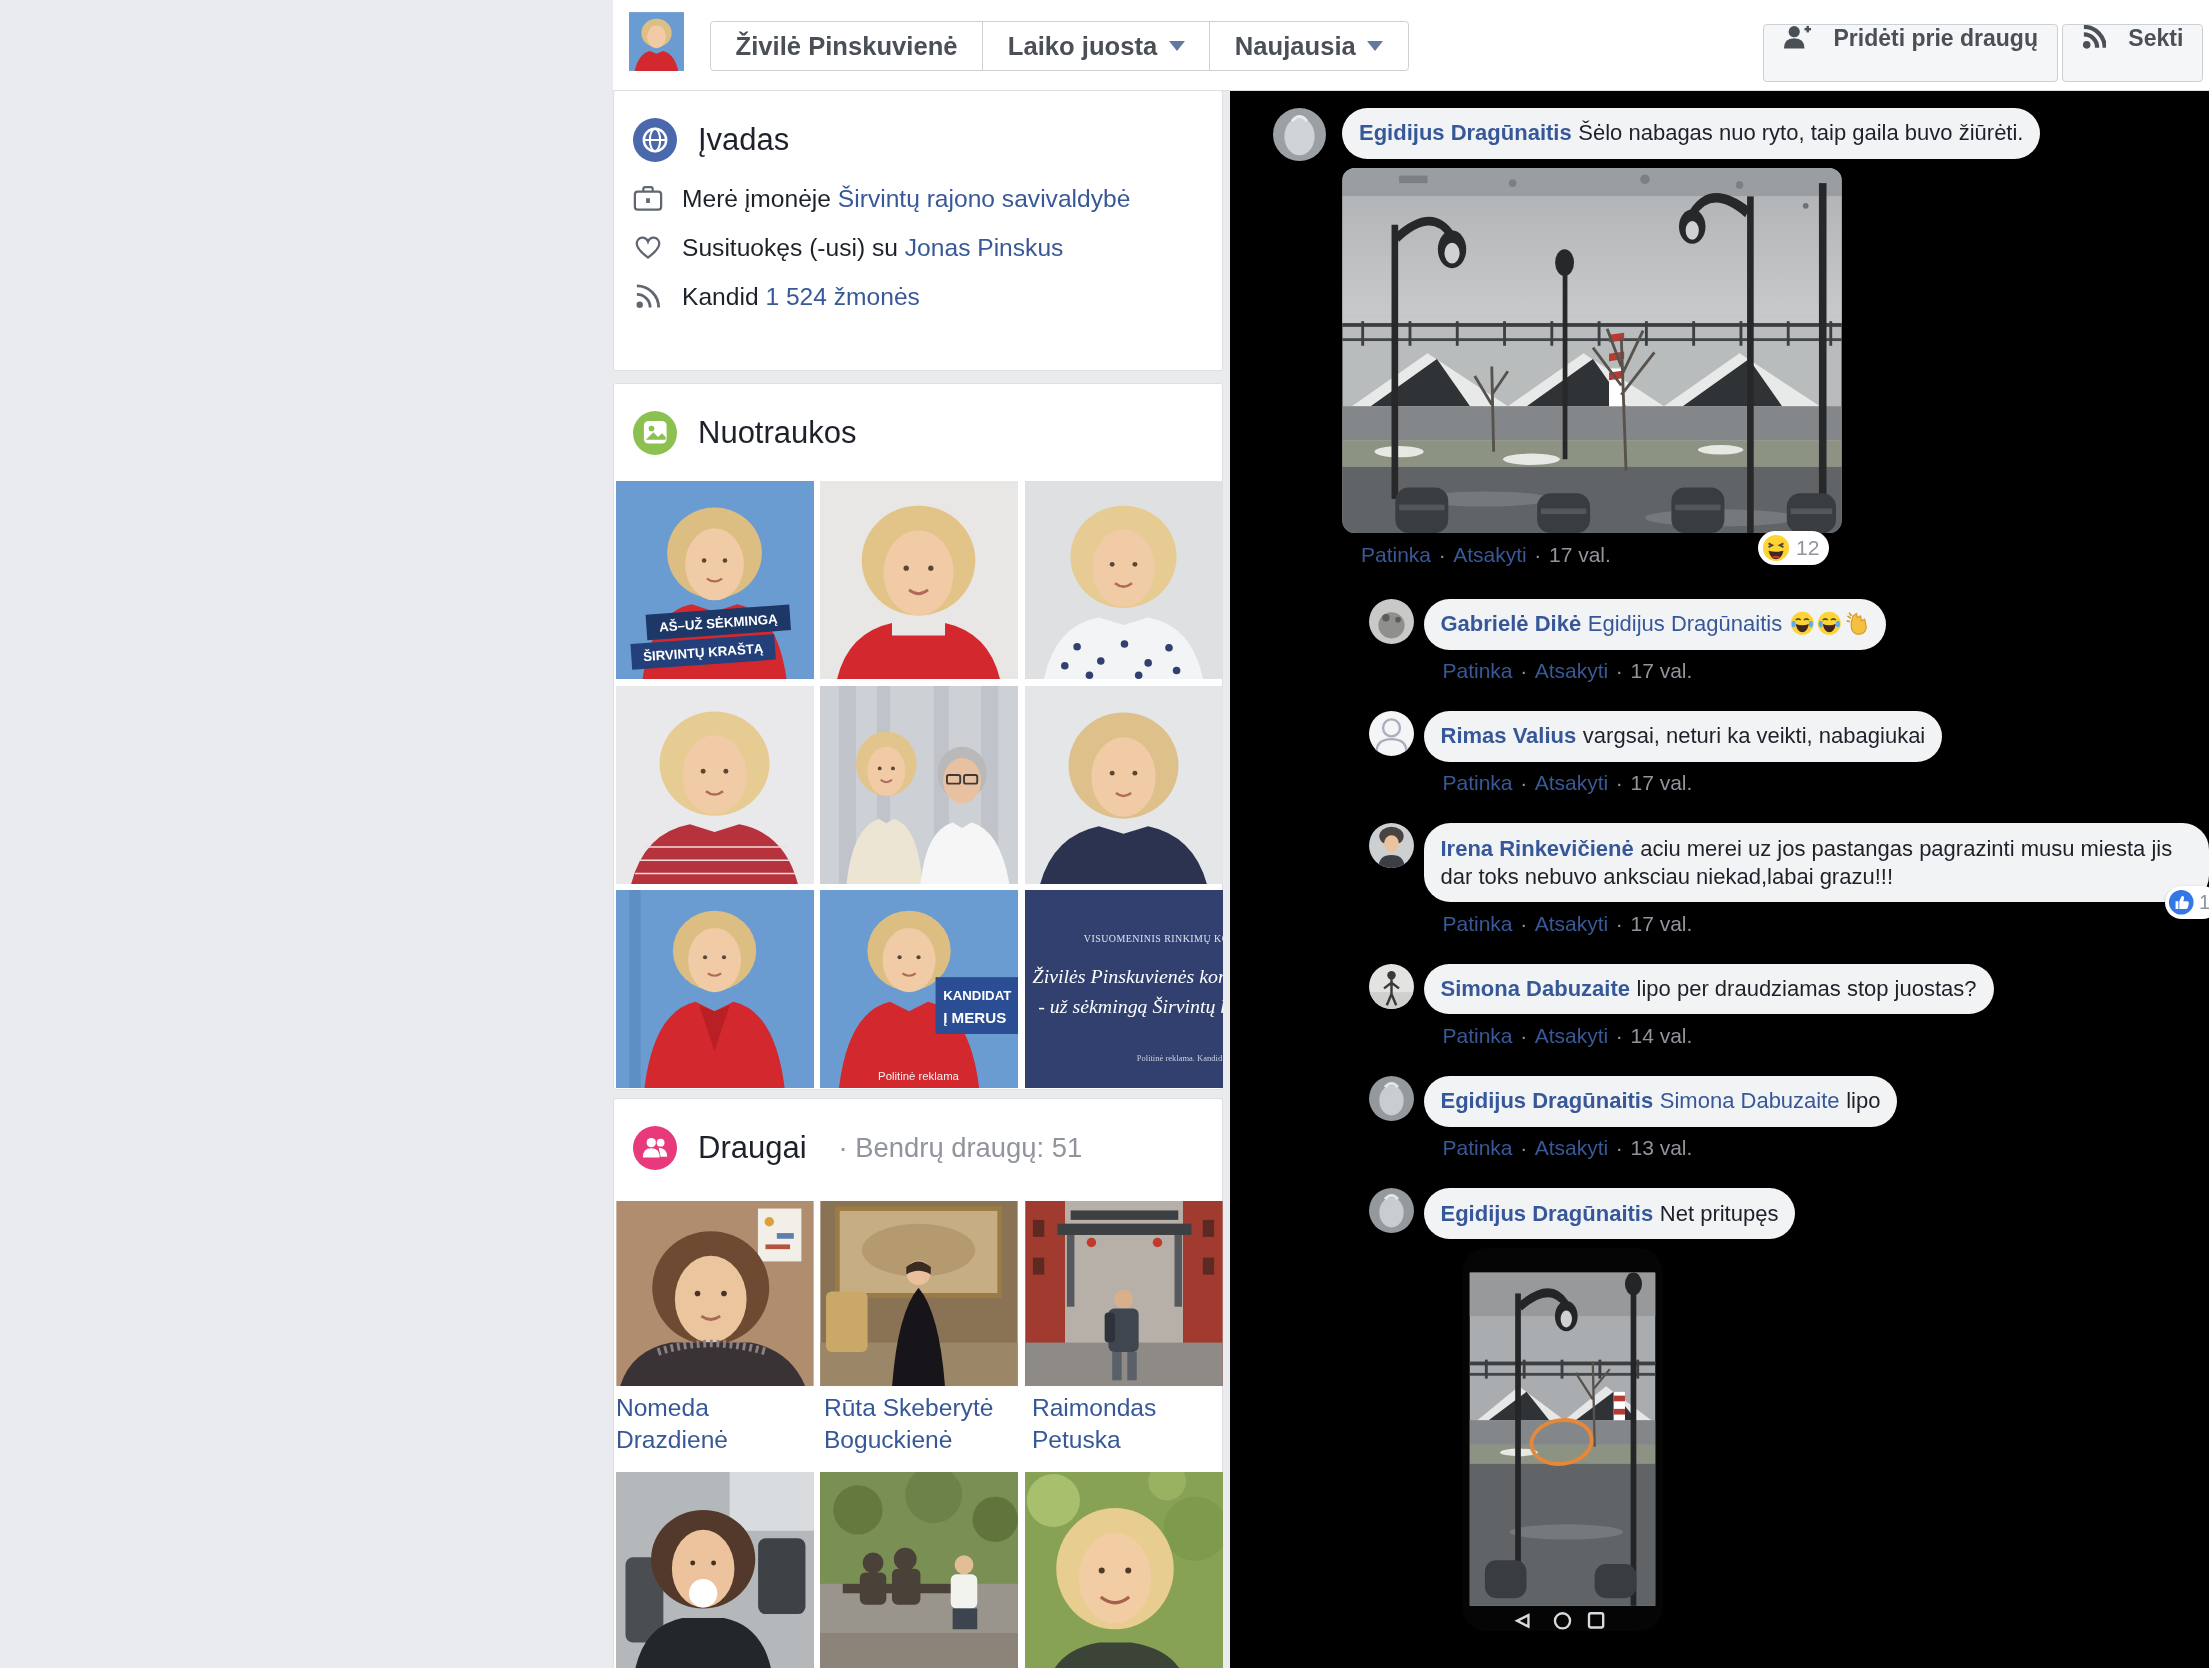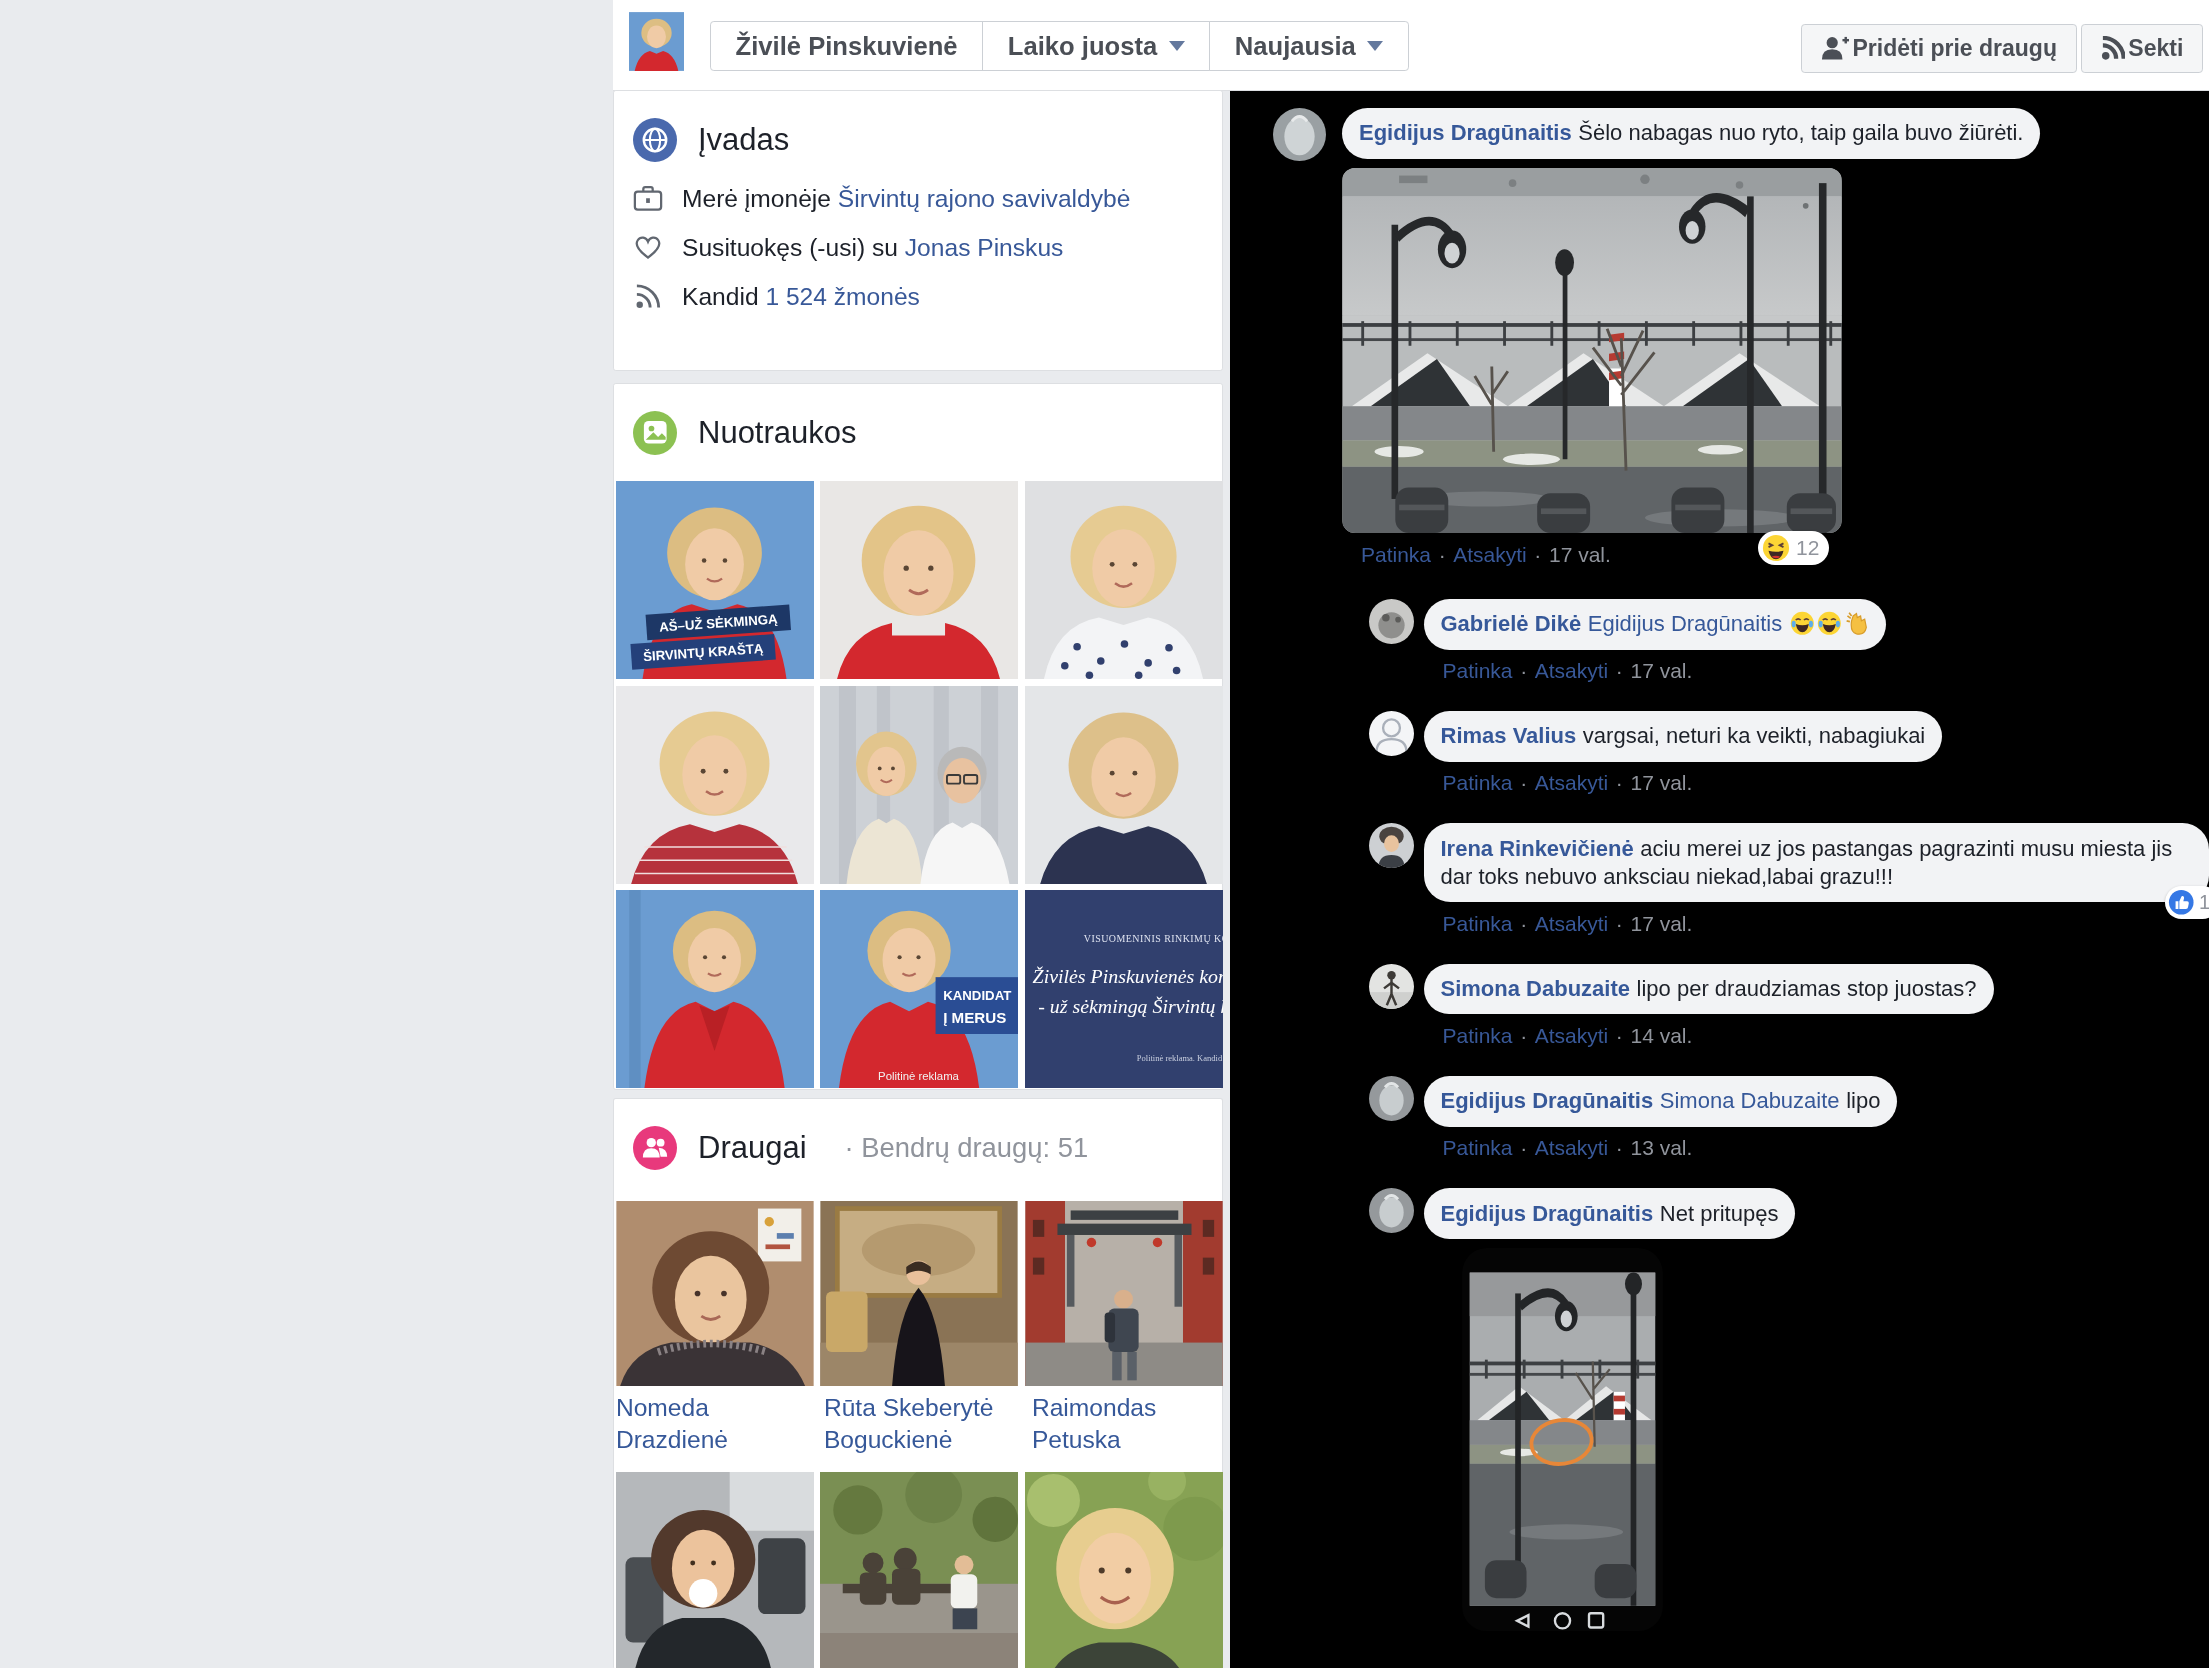--- a/index.html
+++ b/index.html
@@ -15,30 +15,30 @@
   .topbar{left:613px;top:0;width:1596px;height:90px;background:#fff;border-bottom:0.9px solid #dddfe2;}
   .topbar .mini-avatar{position:absolute;left:16px;top:12.3px;width:55px;height:59px;overflow:hidden;}
   .tabs{position:absolute;left:97px;top:21px;display:flex;}
   .tab{height:48px;display:flex;align-items:center;gap:11.4px;padding:0 24.6px;
        background:#fff;border:0.9px solid #ccd0d5;margin-left:-0.9px;
        font-size:25.6px;font-weight:bold;color:#4b4f56;cursor:pointer;}
   .tab:first-child{border-radius:3.8px 0 0 3.8px;margin-left:0;}
   .tab:last-child{border-radius:0 3.8px 3.8px 0;}
   .caret{width:0;height:0;border-left:8.5px solid transparent;border-right:8.5px solid transparent;border-top:10.4px solid #64799e;}
   .topbtns{position:absolute;right:5.7px;top:24px;display:flex;gap:3.8px;}
-  .gbtn{height:49px;display:flex;align-items:center;gap:3px;padding:0 19px;
+  .gbtn{height:58px;display:flex;align-items:flex-start;gap:22px;padding:0 19px;
         background:#f5f6f7;border:0.9px solid #ccd0d5;border-radius:3.8px;
         font-size:23px;font-weight:bold;color:#4b4f56;cursor:pointer;}
 
   
   .card{position:absolute;left:613px;width:610px;background:#fff;border:0.9px solid #dddfe2;border-radius:2.8px;box-sizing:border-box;}
   .card-h{display:flex;align-items:center;gap:21px;padding:26.5px 19px 23px 19px;}
   .badge-ic{width:44px;height:44px;border-radius:50%;flex:0 0 auto;display:flex;align-items:center;justify-content:center;}
   .card-title{font-size:31px;color:#1d2129;}
-  .card-sub{font-size:27.4px;color:#90949c;margin-left:17px;}
+  .card-sub{font-size:27.4px;color:#90949c;margin-left:11px;}
   .irow{display:flex;align-items:center;gap:19px;margin:0 17px 21px 19px;font-size:24.6px;color:#1d2129;}
   .irow .ic{flex:0 0 auto;width:30px;display:flex;justify-content:center;}
   a.lnk{color:#385898;text-decoration:none;cursor:pointer;}
 
   .pgrid{position:absolute;left:1.9px;top:97px;display:grid;grid-template-columns:repeat(3,198px);grid-auto-rows:198px;gap:6.6px;}
   .tile{width:198px;height:198px;overflow:hidden;cursor:pointer;}
   .fgrid{position:absolute;left:1.9px;display:grid;grid-template-columns:repeat(3,198px);gap:6.6px;}
   .ftile{width:198px;overflow:hidden;cursor:pointer;}
   .fnames{position:absolute;left:1.9px;top:293px;display:grid;grid-template-columns:repeat(3,198px);gap:10px;}
   .fname{font-size:24.6px;line-height:32px;color:#365899;cursor:pointer;}

